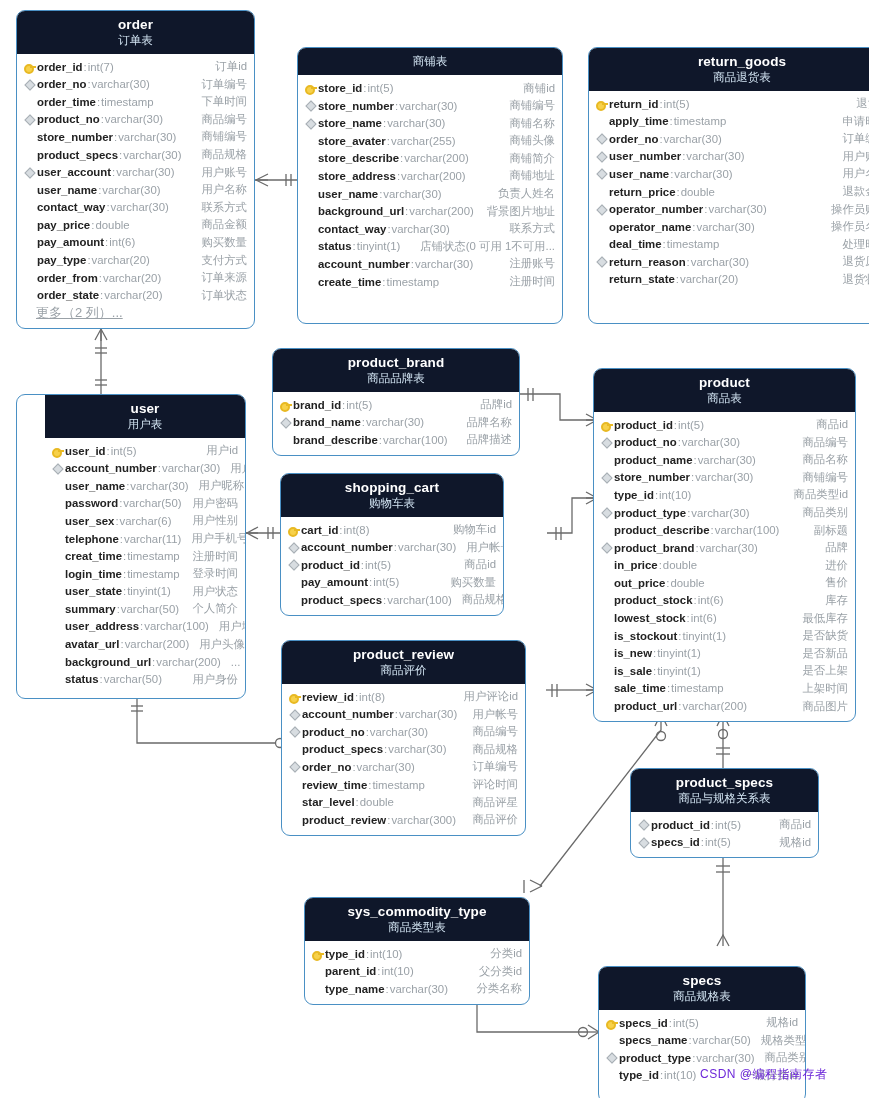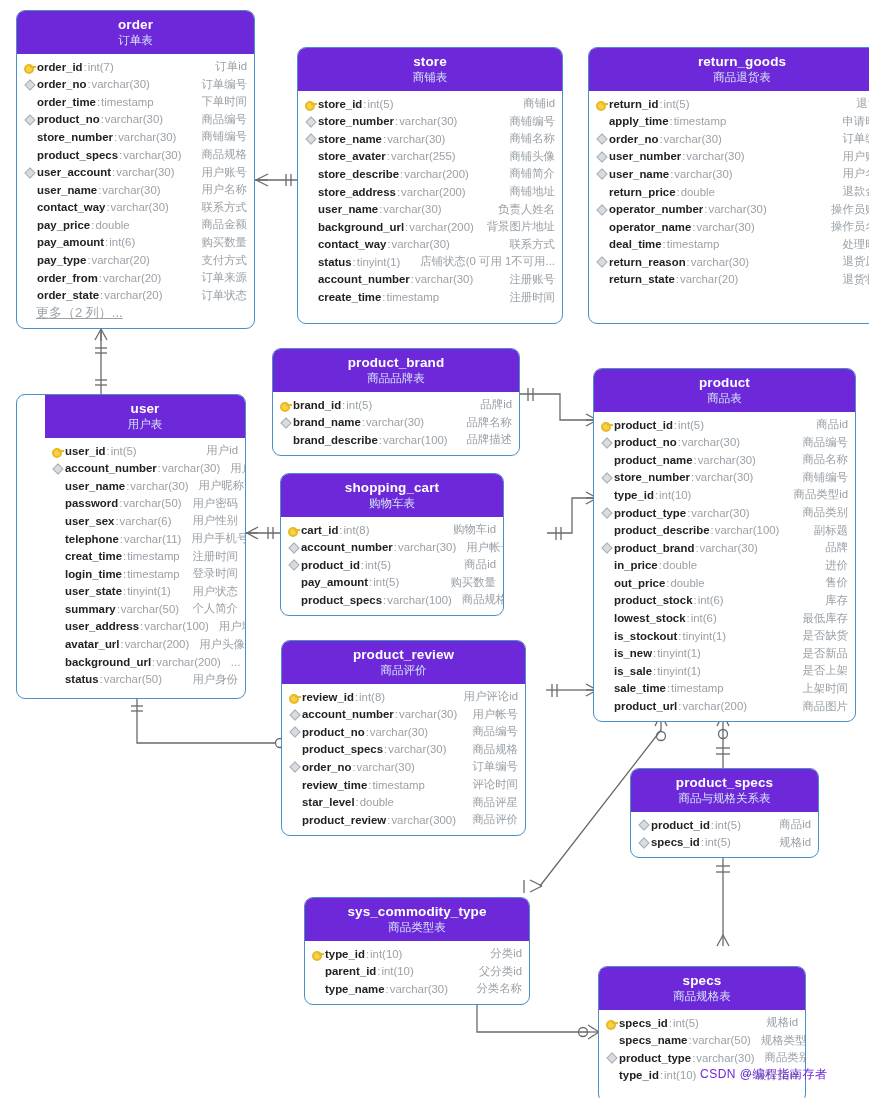--- a/index.html
+++ b/index.html
@@ -25,21 +25,21 @@
   .entity {
     position: absolute;
     z-index: 2;
     background: #ffffff;
     border: 1px solid #4a90c4;
     border-radius: 9px;
     overflow: hidden;
     box-shadow: 0 0 0 0 rgba(0,0,0,0);
   }
   .entity-header {
-    background: #6d28d9;
+    background: #0f172a;
     color: #ffffff;
     text-align: center;
     padding: 6px 4px 7px 4px;
     line-height: 1.15;
   }
   .entity-title {
     font-size: 13.5px;
     font-weight: 700;
     letter-spacing: .1px;
     display: block;
@@ -314,21 +314,20 @@
           <span class="f-name">order_state</span>
           <span class="f-type">:</span>
           <span class="f-type">varchar(20)</span>
           <span class="f-cn">订单状态</span>
         </div>
         <div class="f-more">更多（2 列）...</div>
       </div>
     </div>
     <div class="entity" style="left: 297px; top: 47px; width: 266px; min-height: 277px;">
       <div class="entity-header">
-        <span class="entity-title">store</span>
         <span class="entity-subtitle">商铺表</span>
       </div>
       <div class="entity-body">
         <div class="field">
           <span class="marker key"></span>
           <span class="f-name">store_id</span>
           <span class="f-type">:</span>
           <span class="f-type">int(5)</span>
           <span class="f-cn">商铺id</span>
         </div>

